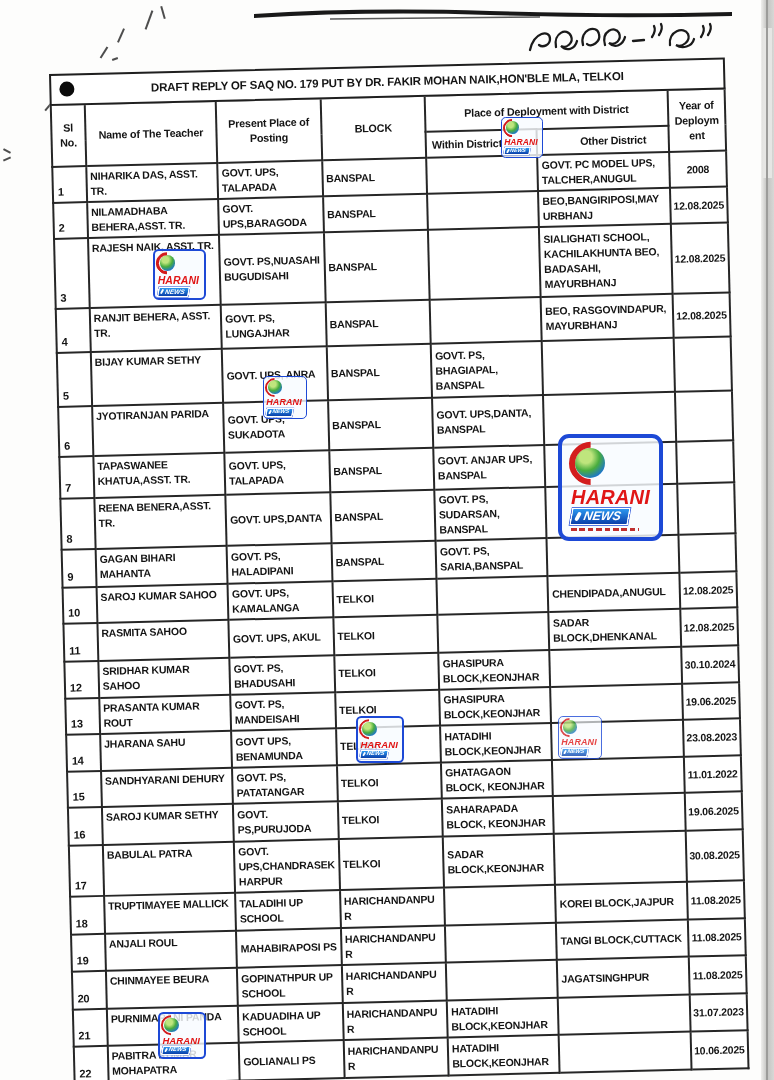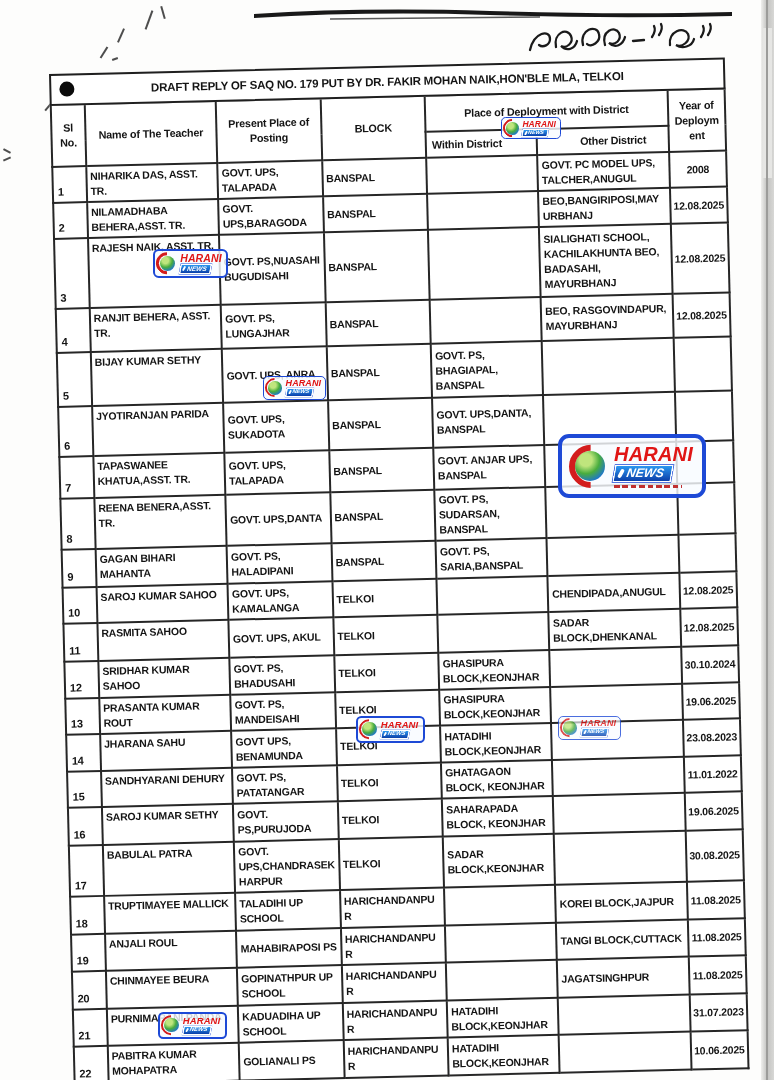--- a/index.html
+++ b/index.html
@@ -25,23 +25,23 @@
                     font-size:10.5px;line-height:15px;letter-spacing:-0.2px;
                     overflow-wrap:anywhere;vertical-align:middle;}
   .grid thead th{text-align:center;font-size:10.8px;}
   .grid .th-left{text-align:left;padding-left:5px;}
   .grid .th-other{text-align:left;padding-left:42px;}
   td.c-sl{vertical-align:bottom;text-align:left;padding-left:4px;font-size:11px;}
   td.c-name{vertical-align:top;text-align:left;}
   td.c-post,td.c-block,td.c-within,td.c-other{text-align:left;}
   td.c-year{text-align:center;white-space:nowrap;padding:1px;}
   
-  .wm{position:absolute;display:flex;align-items:center;gap:.25em;
+  .wm{position:absolute;display:flex;align-items:flex-start;gap:.25em;
       border:.22em solid #1d49d6;border-radius:.55em;background:rgba(248,251,255,.82);
-      padding:.18em .45em .18em .25em;z-index:5;box-sizing:border-box;}
+      padding:.18em .45em .18em .25em;z-index:5;box-sizing:border-box;flex-direction:column;}
   .wm-globe{position:relative;width:1.9em;height:1.9em;flex:0 0 auto;}
   .wm-globe .sphere{position:absolute;inset:.2em;border-radius:50%;
       background:radial-gradient(circle at 36% 30%, #bfe57d 0 22%, #49ad3e 48%, #1c74cf 78%, #0d47a1);}
   .wm-globe .arc{position:absolute;inset:-.12em;border-radius:50%;border:.3em solid #d31d1d;
       border-right-color:transparent;border-bottom-color:transparent;transform:rotate(-45deg);}
   .wm-txt{display:flex;flex-direction:column;align-items:flex-start;line-height:1;}
   .wm-harani{color:#e01616;font-style:italic;font-weight:bold;font-size:1em;letter-spacing:.01em;}
   .wm-news{margin-top:.12em;background:linear-gradient(180deg,#2b97ef,#0b3fa9);color:#fff;
       font-size:.62em;font-style:italic;font-weight:bold;padding:.08em .55em .12em .35em;
       border:.08em solid #fff;transform:skewX(-10deg);box-shadow:0 0 0 .06em #1d49d6;}

